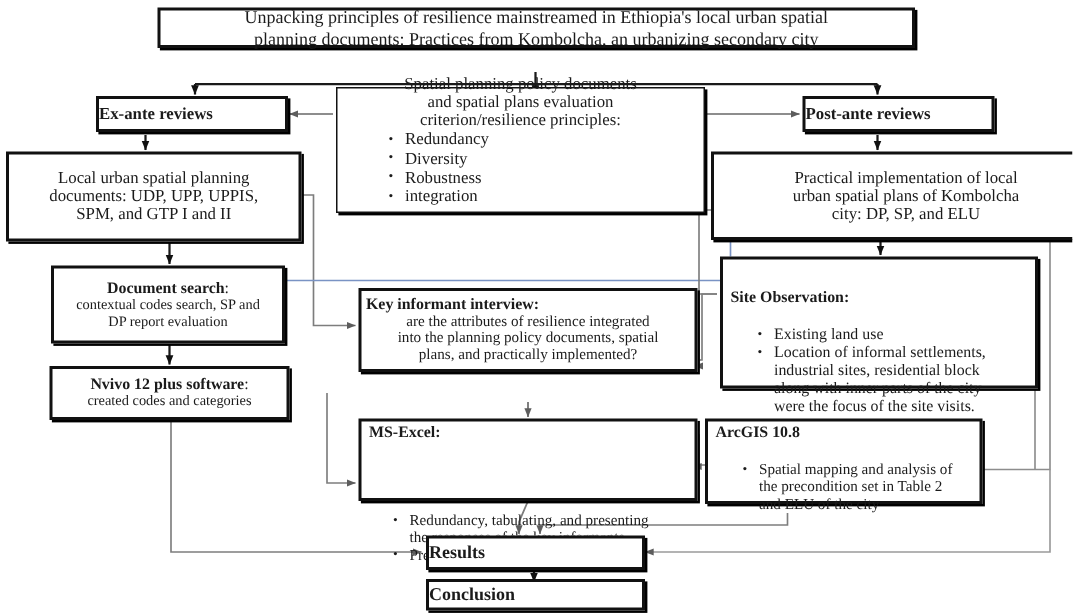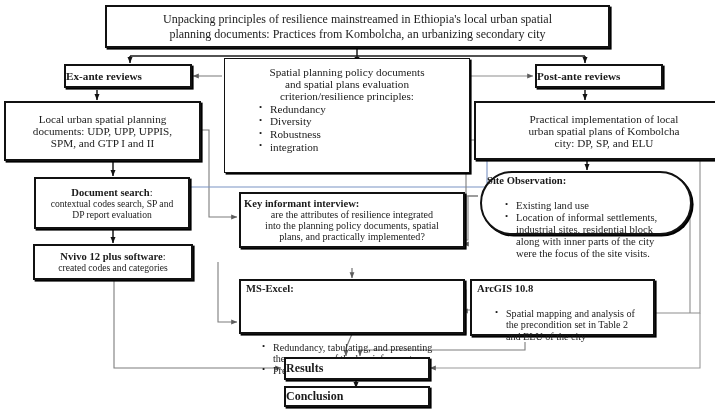--- a/index.html
+++ b/index.html
@@ -169,34 +169,34 @@
 
     <g stroke="#9a9a9a" stroke-width="1.1" fill="none">
       <path d="M700,313 L700,368 L430,368" marker-end="url(#ahg)"></path>
     </g>
 
     <g stroke="#1a1a1a" stroke-width="1.5" fill="none">
       <path d="M356,381 L356,388" marker-end="url(#ah)"></path>
     </g>
   </svg>
 
-  <div class="box thick" style="left:105px; top:5px; width:505px; height:43px;">
+  <div class="box thick" style="left:105px; top:5px; width:505px; height:27px;">
     <div class="ctr t12">Unpacking principles of resilience mainstreamed in Ethiopia's local urban spatial</div>
     <div class="ctr t12">planning documents: Practices from Kombolcha, an urbanizing secondary city</div>
   </div>
 
   <div class="box thick" style="left:64px; top:64px; width:128px; height:24px;">
     <div class="ttl t11">Ex-ante reviews</div>
   </div>
 
   <div class="box thick" style="left:535px; top:64px; width:128px; height:24px;">
     <div class="ttl t11">Post-ante reviews</div>
   </div>
 
-  <div class="box" style="left:224px; top:58px; width:246px; height:115px; padding:3px 6px;">
+  <div class="box" style="left:224px; top:58px; width:246px; height:84px; padding:3px 6px;">
     <div class="ctr t11">Spatial planning policy documents</div>
     <div class="ctr t11">and spatial plans evaluation</div>
     <div class="ctr t11">criterion/resilience principles:</div>
     <ul class="bul t11" style="margin-top:1px;">
       <li>Redundancy</li>
       <li>Diversity</li>
       <li>Robustness</li>
       <li>integration</li>
     </ul>
   </div>
@@ -214,21 +214,21 @@
   </div>
 
   <div class="box thick" style="left:34px; top:177px; width:156px; height:52px; padding:2px 4px;">
     <div class="ctr t105">
       <b>Document search</b><span>:</span>
     </div>
     <div class="ctr t95">contextual codes search, SP and</div>
     <div class="ctr t95">DP report evaluation</div>
   </div>
 
-  <div class="box thick" style="left:480px; top:171px; width:212px; height:64px; padding:2px 5px; justify-content:flex-start;border-radius:32px;">
+  <div class="box thick" style="left:480px; top:171px; width:212px; height:88px; padding:20px 5px; justify-content:flex-start;">
     <div class="ttl t105" style="margin-bottom:1px;">Site Observation:</div>
     <ul class="bul t105" style="padding-left:6px;">
       <li>Existing land use</li>
       <li>Location of informal settlements, industrial sites, residential block along with inner parts of the city were the focus of the site visits.</li>
     </ul>
   </div>
 
   <div class="box thick" style="left:239px; top:192px; width:226px; height:56px; padding:2px 3px;">
     <div class="ttl t105">Key informant interview:</div>
     <div class="ctr t10">are the attributes of resilience integrated</div>

